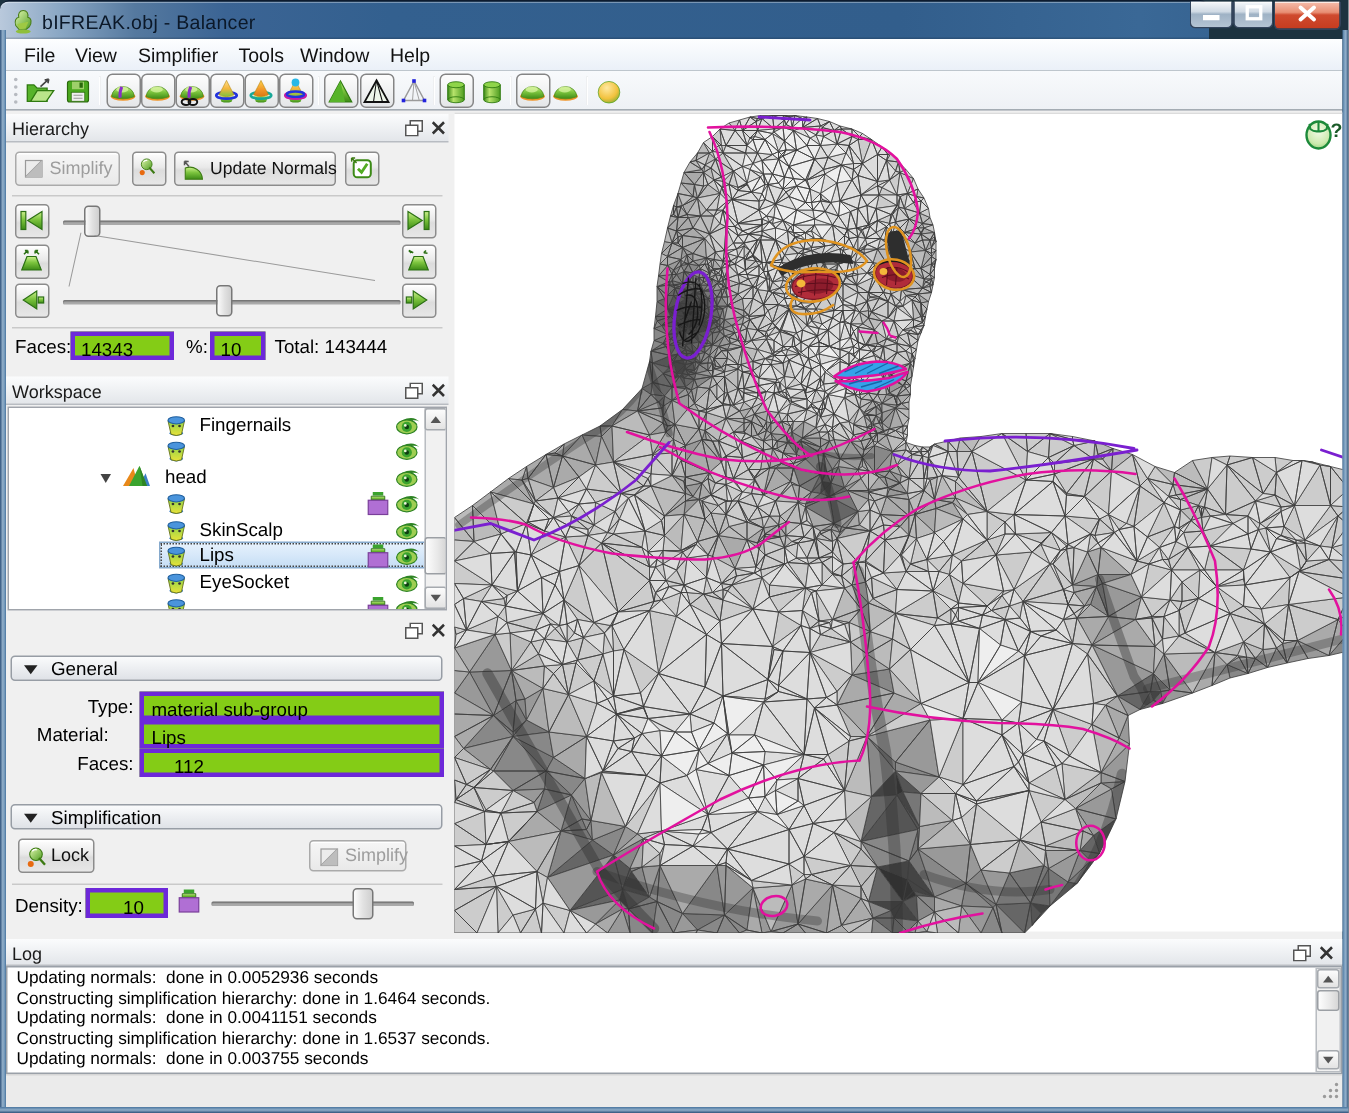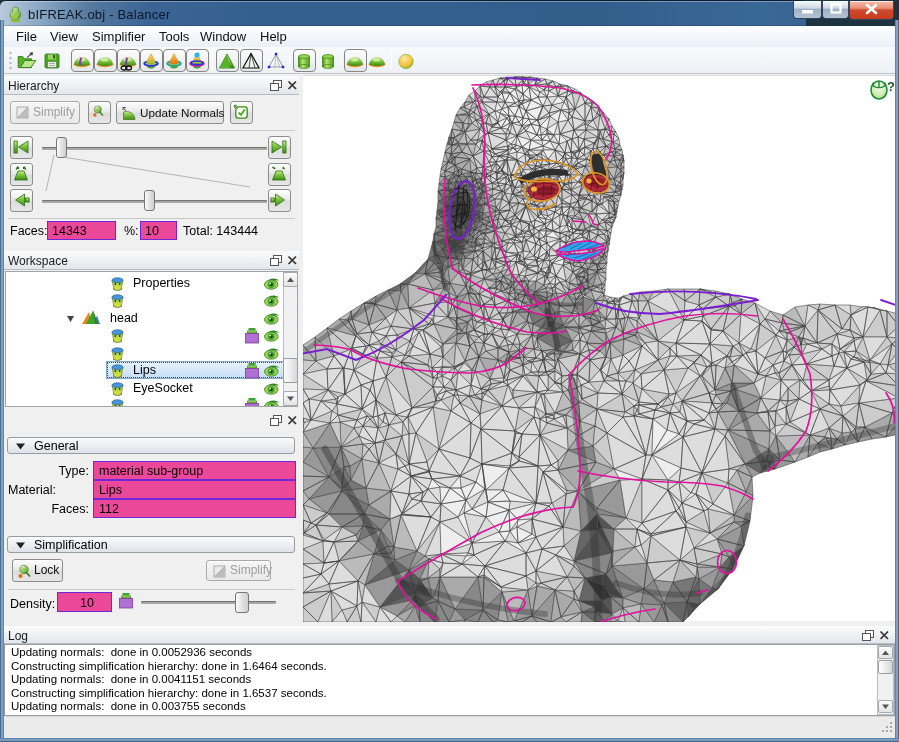--- a/index.html
+++ b/index.html
@@ -16,21 +16,21 @@
 #toolbar{position:absolute;left:4px;top:47px;width:891px;height:27px;background:linear-gradient(#f8fafc,#eef1f5);border-bottom:1px solid #c2c6cb}
 .tbtn{position:absolute;top:2px;width:23px;height:23px;border:1px solid #858585;border-radius:4px;background:linear-gradient(#fdfdfd,#e4e6e8)}
 .tsep{position:absolute;top:4px;width:1px;height:19px;background:#c3c7cc;border-right:1px solid #fff}
 #client{position:absolute;left:4px;top:74px;width:891px;height:664px;background:#f0f0f0}
 .ptitle{position:absolute;left:0;width:295px;height:19px;background:linear-gradient(#fbfcfd,#e3e6ea);border-bottom:1px solid #b8bcc2;font-size:12px;color:#1a1a1a}
 .ptitle .tx{position:absolute;left:4px;top:3px}
 .qbtn{white-space:nowrap;position:absolute;border:1px solid #8c8c8c;border-radius:3px;background:linear-gradient(#fefefe,#e9e9e9 45%,#dcdcdc 55%,#e7e7e7);box-shadow:inset 0 1px 0 #fff;font-size:12px;color:#111}
 .qbtn.dis{color:#9d9d9d;border-color:#aaa;background:linear-gradient(#f6f6f6,#e9e9e9)}
 .groove{position:absolute;height:3px;background:#ababab;border-radius:1px;box-shadow:inset 0 1px 1px rgba(0,0,0,.35)}
 .shandle{position:absolute;width:11px;height:21px;border:1px solid #777;border-radius:3px;background:linear-gradient(90deg,#fbfbfb,#e2e2e2 50%,#cfcfcf)}
-.field{position:absolute;background:#ec4899;border:1px solid #6d28d9;font-size:12.5px;color:#000}
+.field{position:absolute;background:#84cc16;border:3px solid #6d28d9;font-size:12.5px;color:#000}
 .hr{position:absolute;height:1px;background:#c9c9c9}
 .lbl{position:absolute;font-size:12.5px;color:#000}
 #tree{position:absolute;left:1px;top:197px;width:293px;height:136px;background:#fff;border:1px solid #a0a4ab;overflow:hidden}
 .trow{position:absolute;left:0;width:291px;height:18px;font-size:12.5px;color:#000}
 .hdrbar{position:absolute;left:3px;width:288px;height:17px;border:1px solid #979da5;border-radius:3px;background:linear-gradient(#fafbfc,#dfe2e7);font-size:12.5px;color:#000}
 #log-title{position:absolute;left:0;top:552px;width:891px;height:18px;background:linear-gradient(#fbfcfd,#e3e6ea);border-bottom:1px solid #b8bcc2;font-size:12px;color:#1a1a1a}
 #log-body{position:absolute;left:0;top:570px;width:891px;height:72px;background:#fff;border:1px solid #9aa0a8;font-size:11.5px;line-height:13.5px;color:#000;padding:1px 0 0 6px}
 #status{position:absolute;left:0;top:642px;width:891px;height:22px;background:#ebebeb;border-top:1px solid #d6d6d6}
 #vp{position:absolute;left:299px;top:1px;width:592px;height:546px;background:#fff;border-top:1px solid #dcdcdc}
 .sbar{position:absolute;background:#f1f1f1;border:1px solid #b9bdc2}
@@ -325,21 +325,21 @@
       </svg>
       <div id="tree">
         <div class="abs" style="left:100px;top:88.5px;width:183px;height:18.5px;background:linear-gradient(#e7f2fd,#c6def5);border:1px solid #86aacd;outline:1px dotted #444;outline-offset:-2px"></div>
         <svg class="abs" style="left:103px;top:2.5px" width="17" height="16" viewBox="0 0 17 16">
           <ellipse cx="8.5" cy="13.8" rx="4.5" ry="1.8" fill="#3a7ec2"></ellipse>
           <path d="M3,5.5 L5,14.5 Q8.5,16.2 12,14.5 L14,5.5 Z" fill="url(#gbk)" stroke="#667018" stroke-width=".6"></path>
           <ellipse cx="8.5" cy="5.2" rx="5.5" ry="2.4" fill="#4a94dc" stroke="#1f5f9f" stroke-width=".7"></ellipse>
           <circle cx="6.3" cy="9" r=".9" fill="#333"></circle>
           <circle cx="10.7" cy="9" r=".9" fill="#333"></circle>
         </svg>
-        <span class="abs trow" style="left:127px;top:3.5px">Properties</span>
+        <span class="abs trow" style="left:127px;top:3.5px">Fingernails</span>
         <svg class="abs" style="left:257px;top:3.5px" width="17" height="14" viewBox="0 0 17 14">
           <path d="M1,8.2 Q8,2.2 15.5,7.2 Q14,5.4 12,4.2 Q15,4 16.5,5 Q14.5,2.8 11,2.6 Q5,2.6 1,8.2 Z" fill="#2e8424"></path>
           <ellipse cx="8.2" cy="8.6" rx="6.8" ry="4.6" fill="#9fce52" stroke="#2e8424" stroke-width=".8"></ellipse>
           <circle cx="8.2" cy="8.6" r="3.4" fill="#3ba32e"></circle>
           <circle cx="8.2" cy="8.6" r="1.5" fill="#0f3f12"></circle>
           <circle cx="7.2" cy="7.6" r=".9" fill="#e8f4d8"></circle>
         </svg>
         <svg class="abs" style="left:103px;top:20px" width="17" height="16" viewBox="0 0 17 16">
           <ellipse cx="8.5" cy="13.8" rx="4.5" ry="1.8" fill="#3a7ec2"></ellipse>
           <path d="M3,5.5 L5,14.5 Q8.5,16.2 12,14.5 L14,5.5 Z" fill="url(#gbk)" stroke="#667018" stroke-width=".6"></path>
@@ -390,20 +390,21 @@
           <circle cx="8.2" cy="8.6" r="1.5" fill="#0f3f12"></circle>
           <circle cx="7.2" cy="7.6" r=".9" fill="#e8f4d8"></circle>
         </svg>
         <svg class="abs" style="left:103px;top:72.5px" width="17" height="16" viewBox="0 0 17 16">
           <ellipse cx="8.5" cy="13.8" rx="4.5" ry="1.8" fill="#3a7ec2"></ellipse>
           <path d="M3,5.5 L5,14.5 Q8.5,16.2 12,14.5 L14,5.5 Z" fill="url(#gbk)" stroke="#667018" stroke-width=".6"></path>
           <ellipse cx="8.5" cy="5.2" rx="5.5" ry="2.4" fill="#4a94dc" stroke="#1f5f9f" stroke-width=".7"></ellipse>
           <circle cx="6.3" cy="9" r=".9" fill="#333"></circle>
           <circle cx="10.7" cy="9" r=".9" fill="#333"></circle>
         </svg>
+        <span class="abs trow" style="left:127px;top:73.5px">SkinScalp</span>
         <svg class="abs" style="left:257px;top:73.5px" width="17" height="14" viewBox="0 0 17 14">
           <path d="M1,8.2 Q8,2.2 15.5,7.2 Q14,5.4 12,4.2 Q15,4 16.5,5 Q14.5,2.8 11,2.6 Q5,2.6 1,8.2 Z" fill="#2e8424"></path>
           <ellipse cx="8.2" cy="8.6" rx="6.8" ry="4.6" fill="#9fce52" stroke="#2e8424" stroke-width=".8"></ellipse>
           <circle cx="8.2" cy="8.6" r="3.4" fill="#3ba32e"></circle>
           <circle cx="8.2" cy="8.6" r="1.5" fill="#0f3f12"></circle>
           <circle cx="7.2" cy="7.6" r=".9" fill="#e8f4d8"></circle>
         </svg>
         <svg class="abs" style="left:103px;top:90px" width="17" height="16" viewBox="0 0 17 16">
           <ellipse cx="8.5" cy="13.8" rx="4.5" ry="1.8" fill="#3a7ec2"></ellipse>
           <path d="M3,5.5 L5,14.5 Q8.5,16.2 12,14.5 L14,5.5 Z" fill="url(#gbk)" stroke="#667018" stroke-width=".6"></path>
@@ -479,27 +480,27 @@
       <div class="hdrbar" style="top:363px">
         <svg class="abs" style="left:8px;top:5px" width="10" height="7">
           <path d="M0,0.5 L9,0.5 L4.5,6.5 Z" fill="#222"></path>
         </svg>
         <span class="abs" style="left:26px;top:1px">General</span>
       </div>
       <div class="lbl" style="left:4px;top:390px;width:81px;text-align:right">Type:</div>
       <div class="field" style="left:89px;top:387px;width:203px;height:19px">
         <span class="abs" style="left:5px;top:2px">material sub-group</span>
       </div>
-      <div class="lbl" style="left:4px;top:409px;width:81px;text-align:left">Material:</div>
+      <div class="lbl" style="left:4px;top:409px;width:81px;text-align:center">Material:</div>
       <div class="field" style="left:89px;top:406px;width:203px;height:19px">
         <span class="abs" style="left:5px;top:2px">Lips</span>
       </div>
       <div class="lbl" style="left:4px;top:428px;width:81px;text-align:right">Faces:</div>
       <div class="field" style="left:89px;top:425px;width:203px;height:19px">
-        <span class="abs" style="left:5px;top:2px">112</span>
+        <span class="abs" style="left:20px;top:2px">112</span>
       </div>
       <div class="hdrbar" style="top:462px">
         <svg class="abs" style="left:8px;top:5px" width="10" height="7">
           <path d="M0,0.5 L9,0.5 L4.5,6.5 Z" fill="#222"></path>
         </svg>
         <span class="abs" style="left:26px;top:1px">Simplification</span>
       </div>
       <div class="qbtn" style="left:8px;top:485px;width:51px;height:23px">
         <svg class="abs" style="left:3px;top:3px" width="17" height="17" viewBox="0 0 17 17">
           <circle cx="8" cy="6.5" r="4.2" fill="url(#gg2)" stroke="#3c7a12" stroke-width=".7"></circle>

